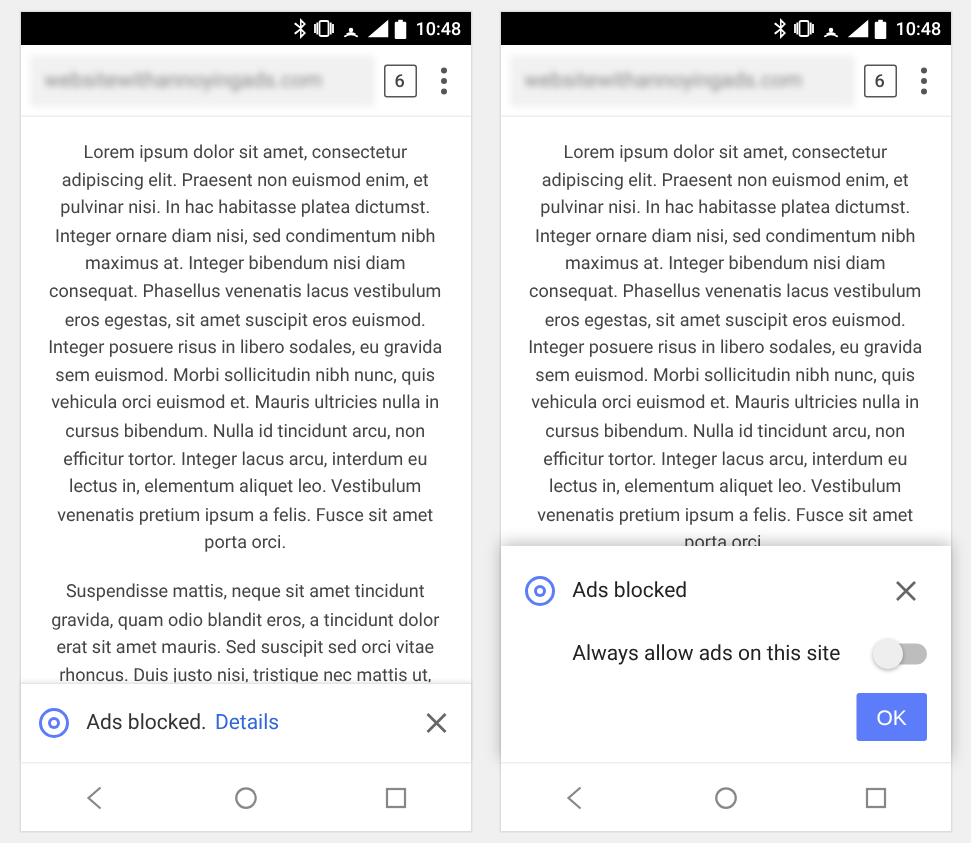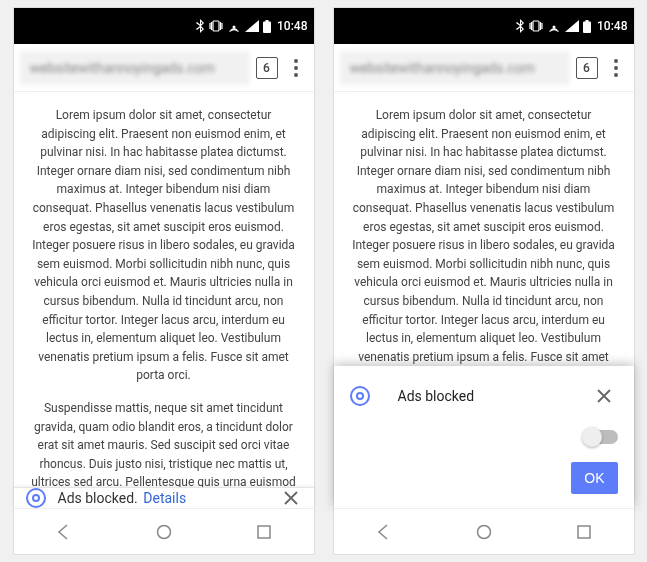--- a/index.html
+++ b/index.html
@@ -18,21 +18,21 @@
     background: #fff;
     box-shadow: 0 0 0 1px #ddd;
     display: flex;
     flex-direction: column;
     position: relative;
   }
   
   .status-bar {
     background: #000;
     color: #fff;
-    height: 36px;
+    height: 22px;
     display: flex;
     justify-content: flex-end;
     align-items: center;
     padding: 0 6px;
     font-size: 12px;
     gap: 4px;
   }
   .status-bar .spacer { flex: 1; }
   .status-icon { display: inline-flex; align-items: center; }
   .status-time { font-weight: 500; margin-left: 2px; }
@@ -107,21 +107,21 @@
   
   .snackbar {
     position: absolute;
     left: 0; right: 0;
     bottom: 46px;
     background: #fff;
     border-top: 1px solid #e5e5e5;
     box-shadow: 0 -1px 3px rgba(0,0,0,0.08);
     display: flex;
     align-items: center;
-    padding: 0 12px;
+    padding: 16px 12px;
     gap: 12px;
     font-size: 14px;
   }
   .chrome-icon {
     width: 20px; height: 20px; flex-shrink: 0;
   }
   .snackbar .msg { color: #333; }
   .snackbar .link { color: #3367d6; margin-left: 2px; cursor: pointer; }
   .snackbar .close {
     margin-left: auto;
@@ -137,21 +137,21 @@
     left: 0; right: 0;
     bottom: 46px;
     background: #fff;
     box-shadow: 0 -2px 10px rgba(0,0,0,0.25);
     padding: 16px 16px 14px 16px;
     font-size: 14px;
   }
   .dialog .head {
     display: flex;
     align-items: center;
-    gap: 28px;
+    gap: 12px;
   }
   .dialog .title { color: #222; font-weight: 400; }
   .dialog .close {
     margin-left: auto;
     width: 28px; height: 28px;
     display: flex; align-items: center; justify-content: center;
     color: #666; font-size: 20px; cursor: pointer;
   }
   .dialog .desc {
     font-size: 12.5px;
@@ -368,20 +368,21 @@
         </svg>
       </span>
       <span class="title">Ads blocked</span>
       <span class="close">
         <svg width="16" height="16" viewBox="0 0 16 16">
             <path d="M2 2l12 12M14 2L2 14" stroke="#666" stroke-width="1.8"></path>
           </svg>
       </span>
     </div>
     <div class="toggle-row">
+      <span>Always allow ads on this site</span>
       <div class="toggle">
         <div class="knob"></div>
       </div>
     </div>
     <div class="actions">
       <button class="ok-btn">OK</button>
     </div>
   </div>
 
   <div class="nav-bar">

